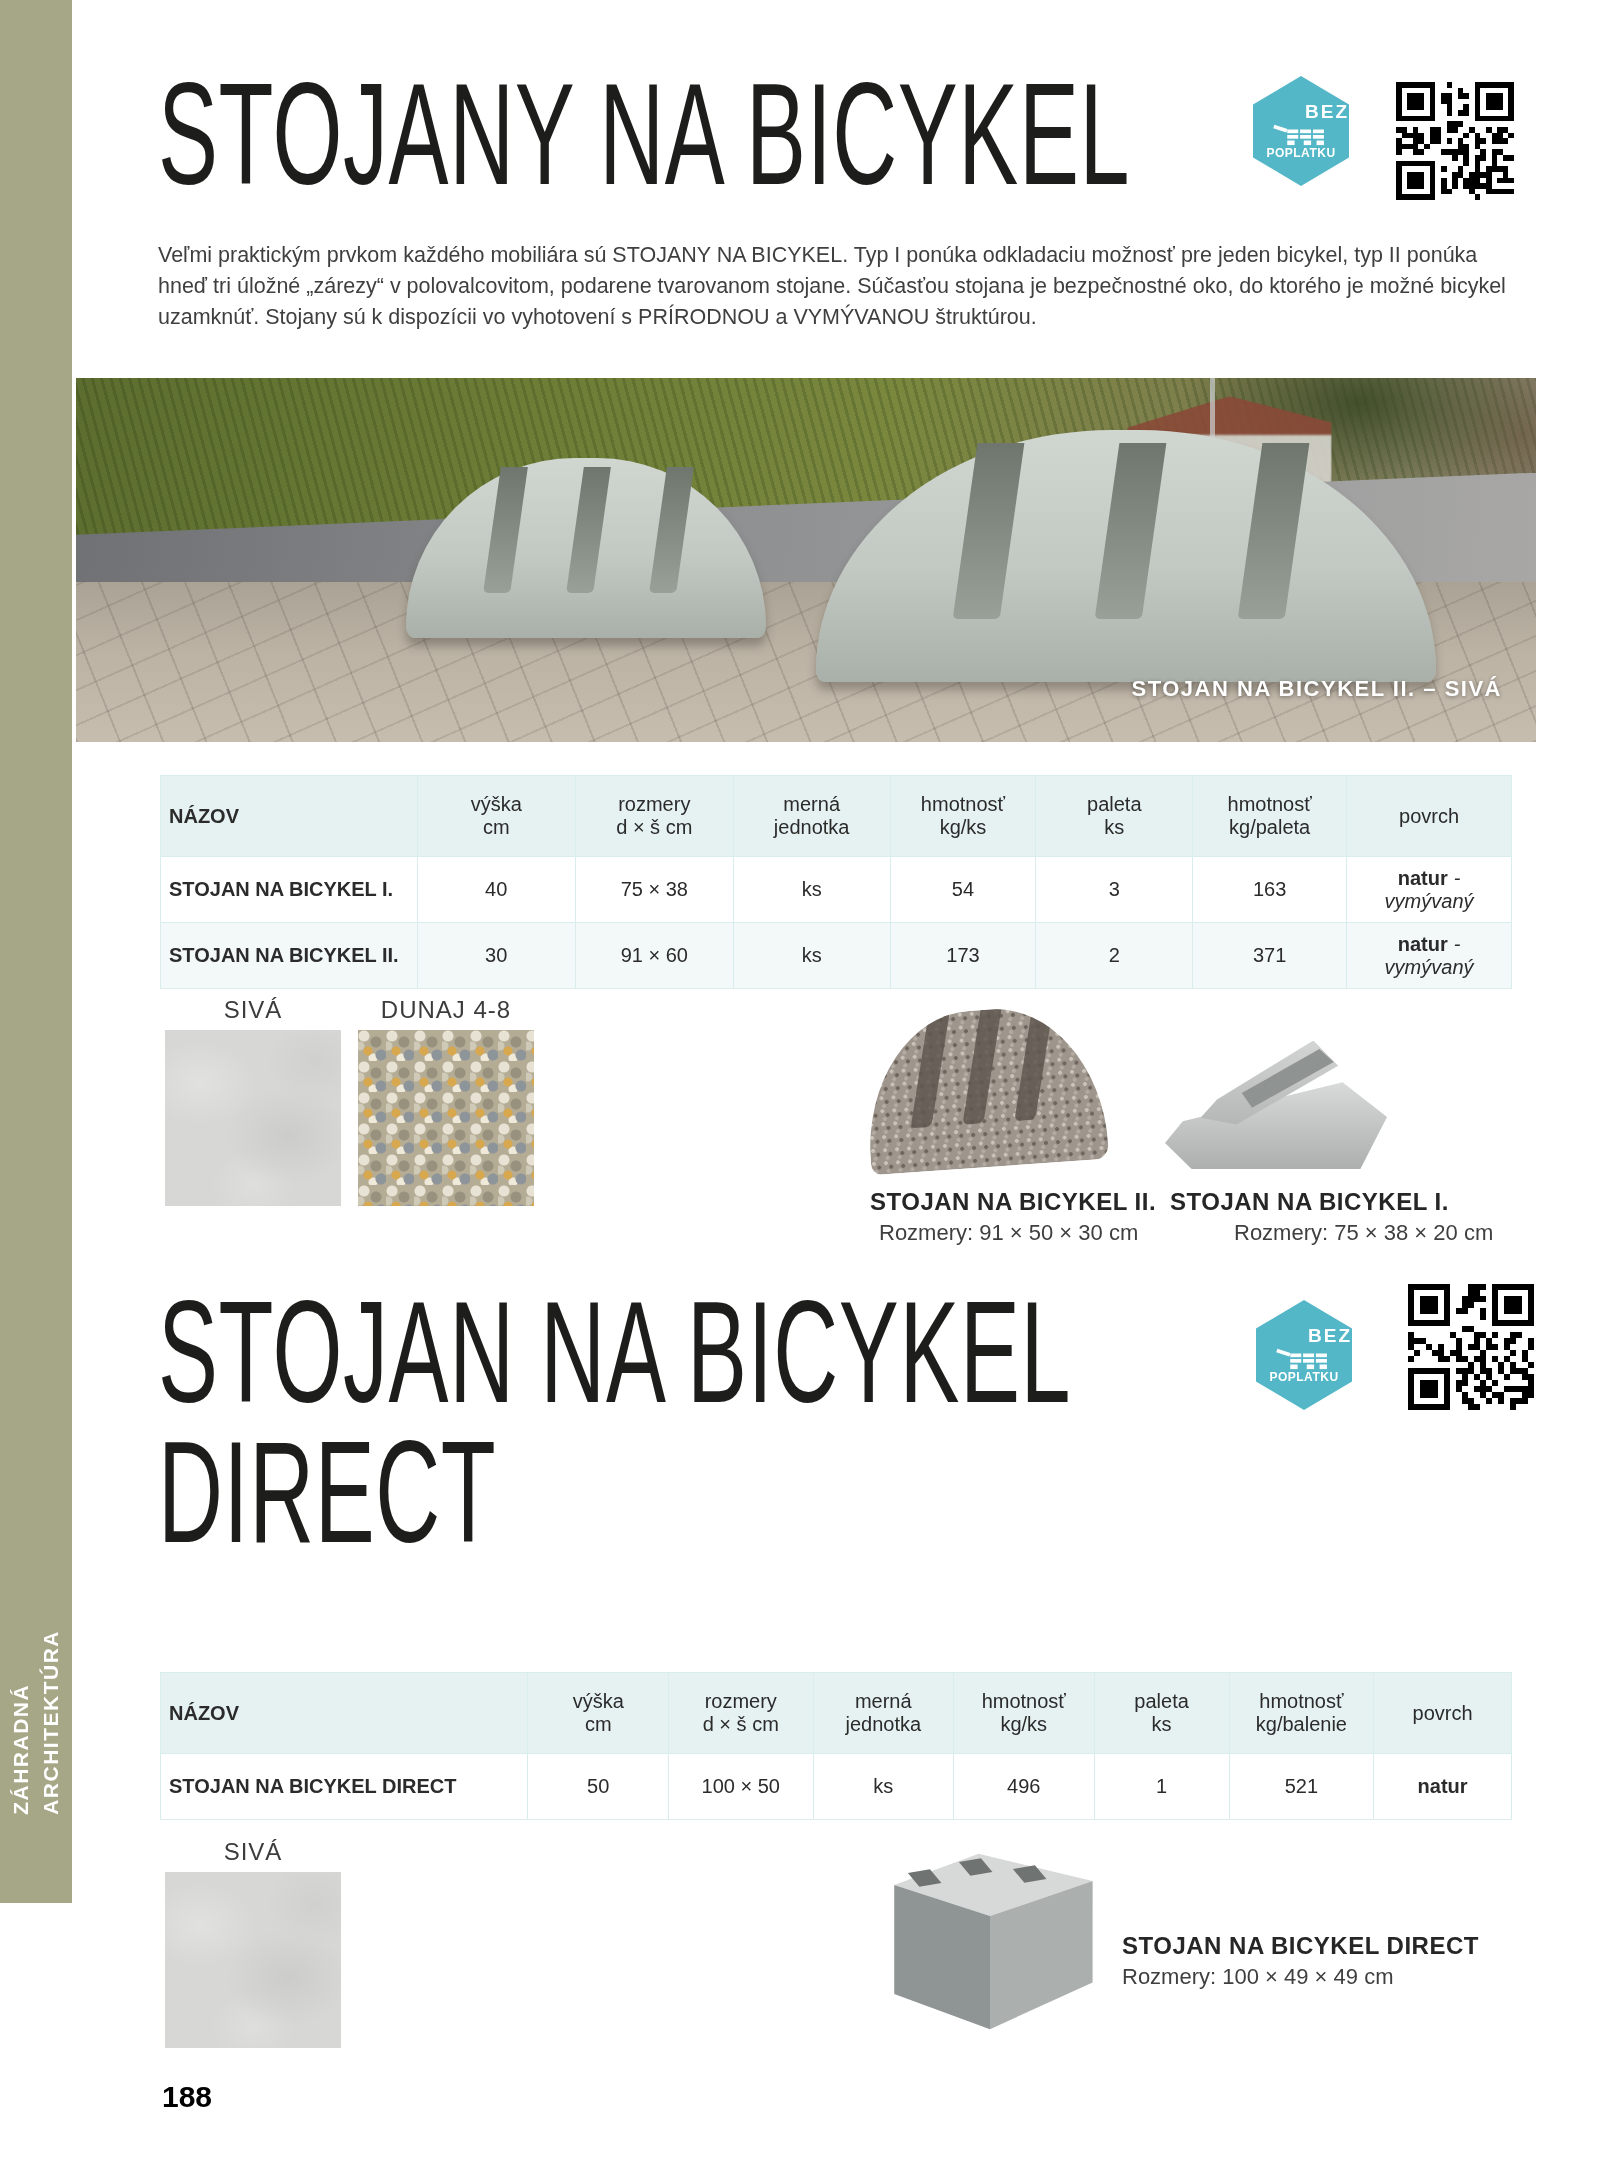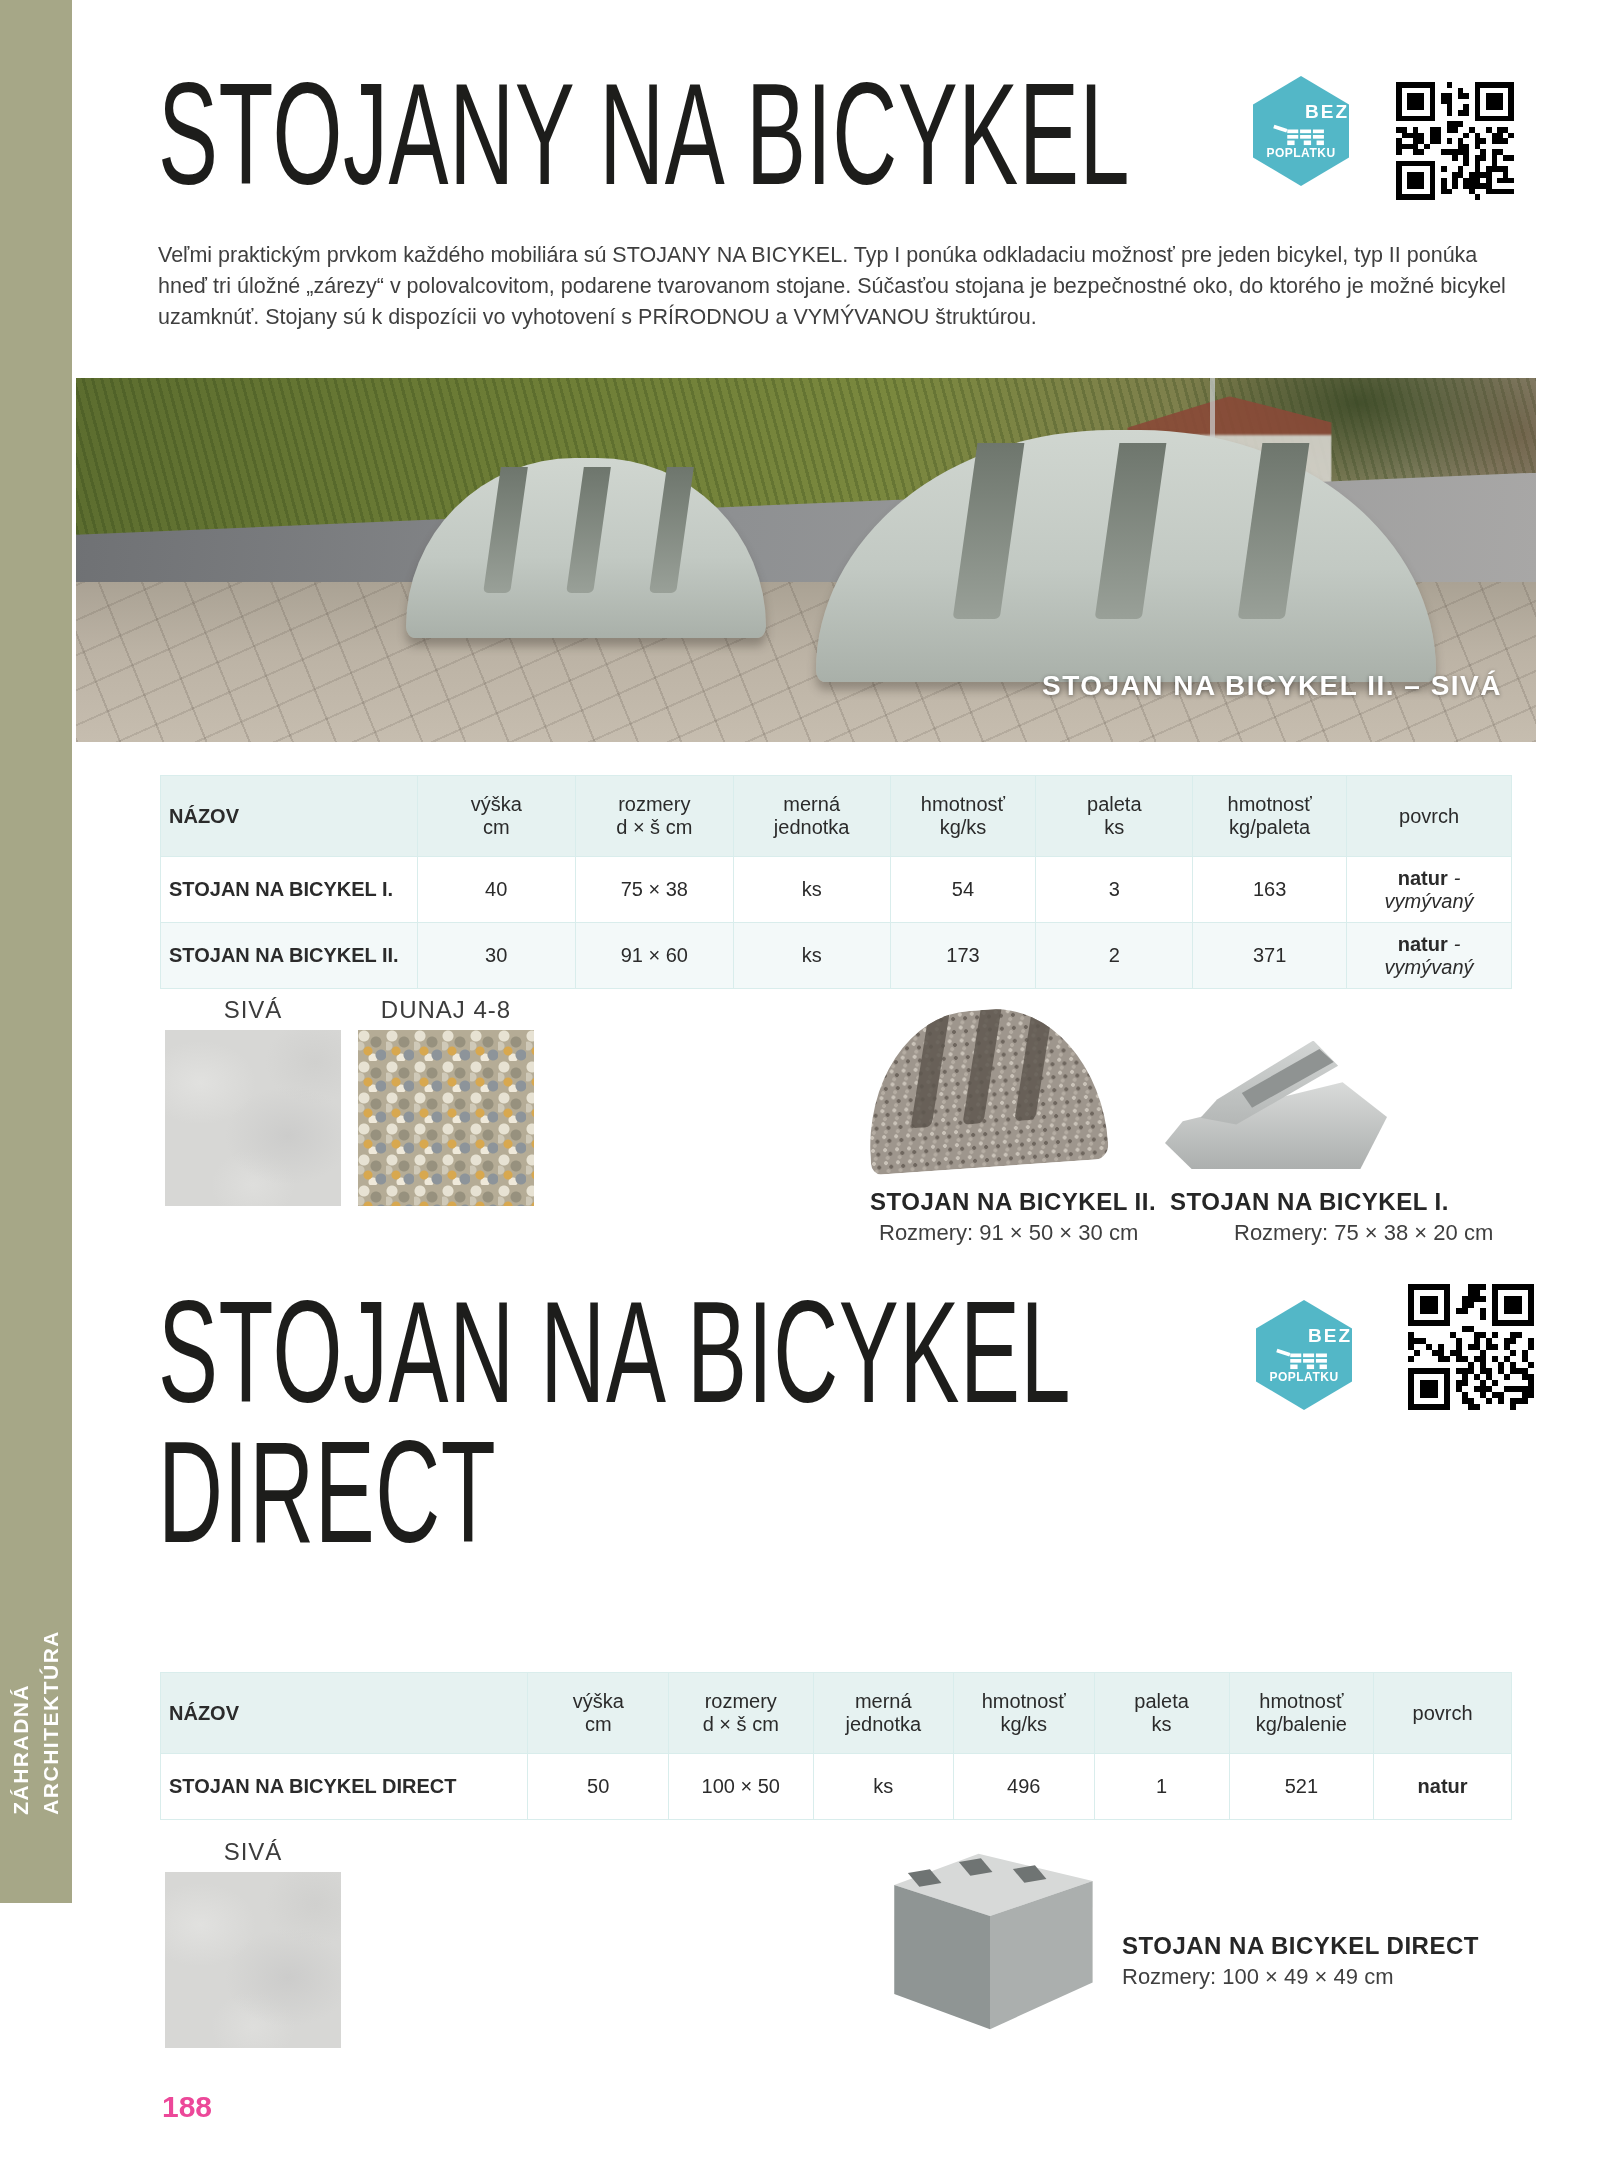--- a/index.html
+++ b/index.html
@@ -60,21 +60,21 @@
                radial-gradient(35% 95% at 97% 35%,rgba(95,75,50,.55),transparent 72%);}
   .ph-house{position:absolute;right:14%;top:5%;width:14%;height:24%;opacity:.9;filter:blur(1px);
     background:linear-gradient(#8a4a38 0 44%,#d8d5cf 44% 100%);
     clip-path:polygon(0 36%,50% 0,100% 30%,100% 100%,0 100%);}
   .ph-pole{position:absolute;right:22%;top:0;width:5px;height:40%;background:#cdd1d4;opacity:.7;}
   .pstand{position:absolute;background:linear-gradient(180deg,#d0d6d0 0%,#c2c9c3 55%,#a9b0a9 100%);
     border-radius:50% 50% 10px 10px / 100% 100% 12px 12px;box-shadow:0 8px 10px rgba(60,55,45,.35);}
   .pstand .slot{position:absolute;top:5%;width:7.5%;height:70%;
     background:linear-gradient(180deg,#6e766d,#99a098);transform:skewX(-8deg);border-radius:0 0 5px 5px;}
   .photo-caption{position:absolute;right:34px;bottom:40px;color:#fff;font-weight:bold;
-    font-size:28px;letter-spacing:1.5px;text-shadow:0 1px 4px rgba(0,0,0,.4);text-align:center;}
+    font-size:22px;letter-spacing:1.5px;text-shadow:0 1px 4px rgba(0,0,0,.4);text-align:center;}
 
   
   .ptable{position:absolute;left:160px;width:1352px;border-collapse:collapse;table-layout:fixed;}
   .ptable th,.ptable td{border:1px solid #d9edec;font-size:20px;color:#2b2b2b;
     text-align:center;vertical-align:middle;padding:4px 8px;}
   .ptable th{background:#e6f2f1;font-weight:normal;white-space:pre-line;height:72px;}
   .ptable th.first,.ptable td.first{text-align:left;font-weight:bold;margin-left:8px;}
   .ptable td{height:57px;background:#fff;}
   .row-alt td{background:#f3f9f9;}
   .povrch-main{font-weight:bold;}
@@ -122,21 +122,21 @@
     clip-path:polygon(8% 22%,45% 6%,95% 20%,50% 38%);}
   .d-left{position:absolute;inset:0;background:#8f9594;
     clip-path:polygon(8% 22%,50% 38%,50% 96%,8% 78%);}
   .d-right{position:absolute;inset:0;background:#abafae;
     clip-path:polygon(50% 38%,95% 20%,95% 72%,50% 96%);}
   .d-slot{position:absolute;width:11%;height:7%;background:#6f7473;transform:skewX(34deg) rotate(-9deg);}
 
   .fig-name{position:absolute;font-weight:bold;font-size:24px;color:#262626;letter-spacing:.5px;}
   .fig-dims{position:absolute;font-size:22px;color:#3f3f3f;}
 
-  .page-number{position:absolute;left:162px;top:2080px;font-size:30px;font-weight:bold;color:#ec4899;margin-top:10px;}
+  .page-number{position:absolute;left:162px;top:2080px;font-size:30px;font-weight:bold;color:#000000;}
 </style>
 </head>
 <body>
 
 <div class="page">
 
   <div class="sidebar">
     <div class="sidebar-label">
       <span>ZÁHRADNÁ</span>
       <span>ARCHITEKTÚRA</span>

